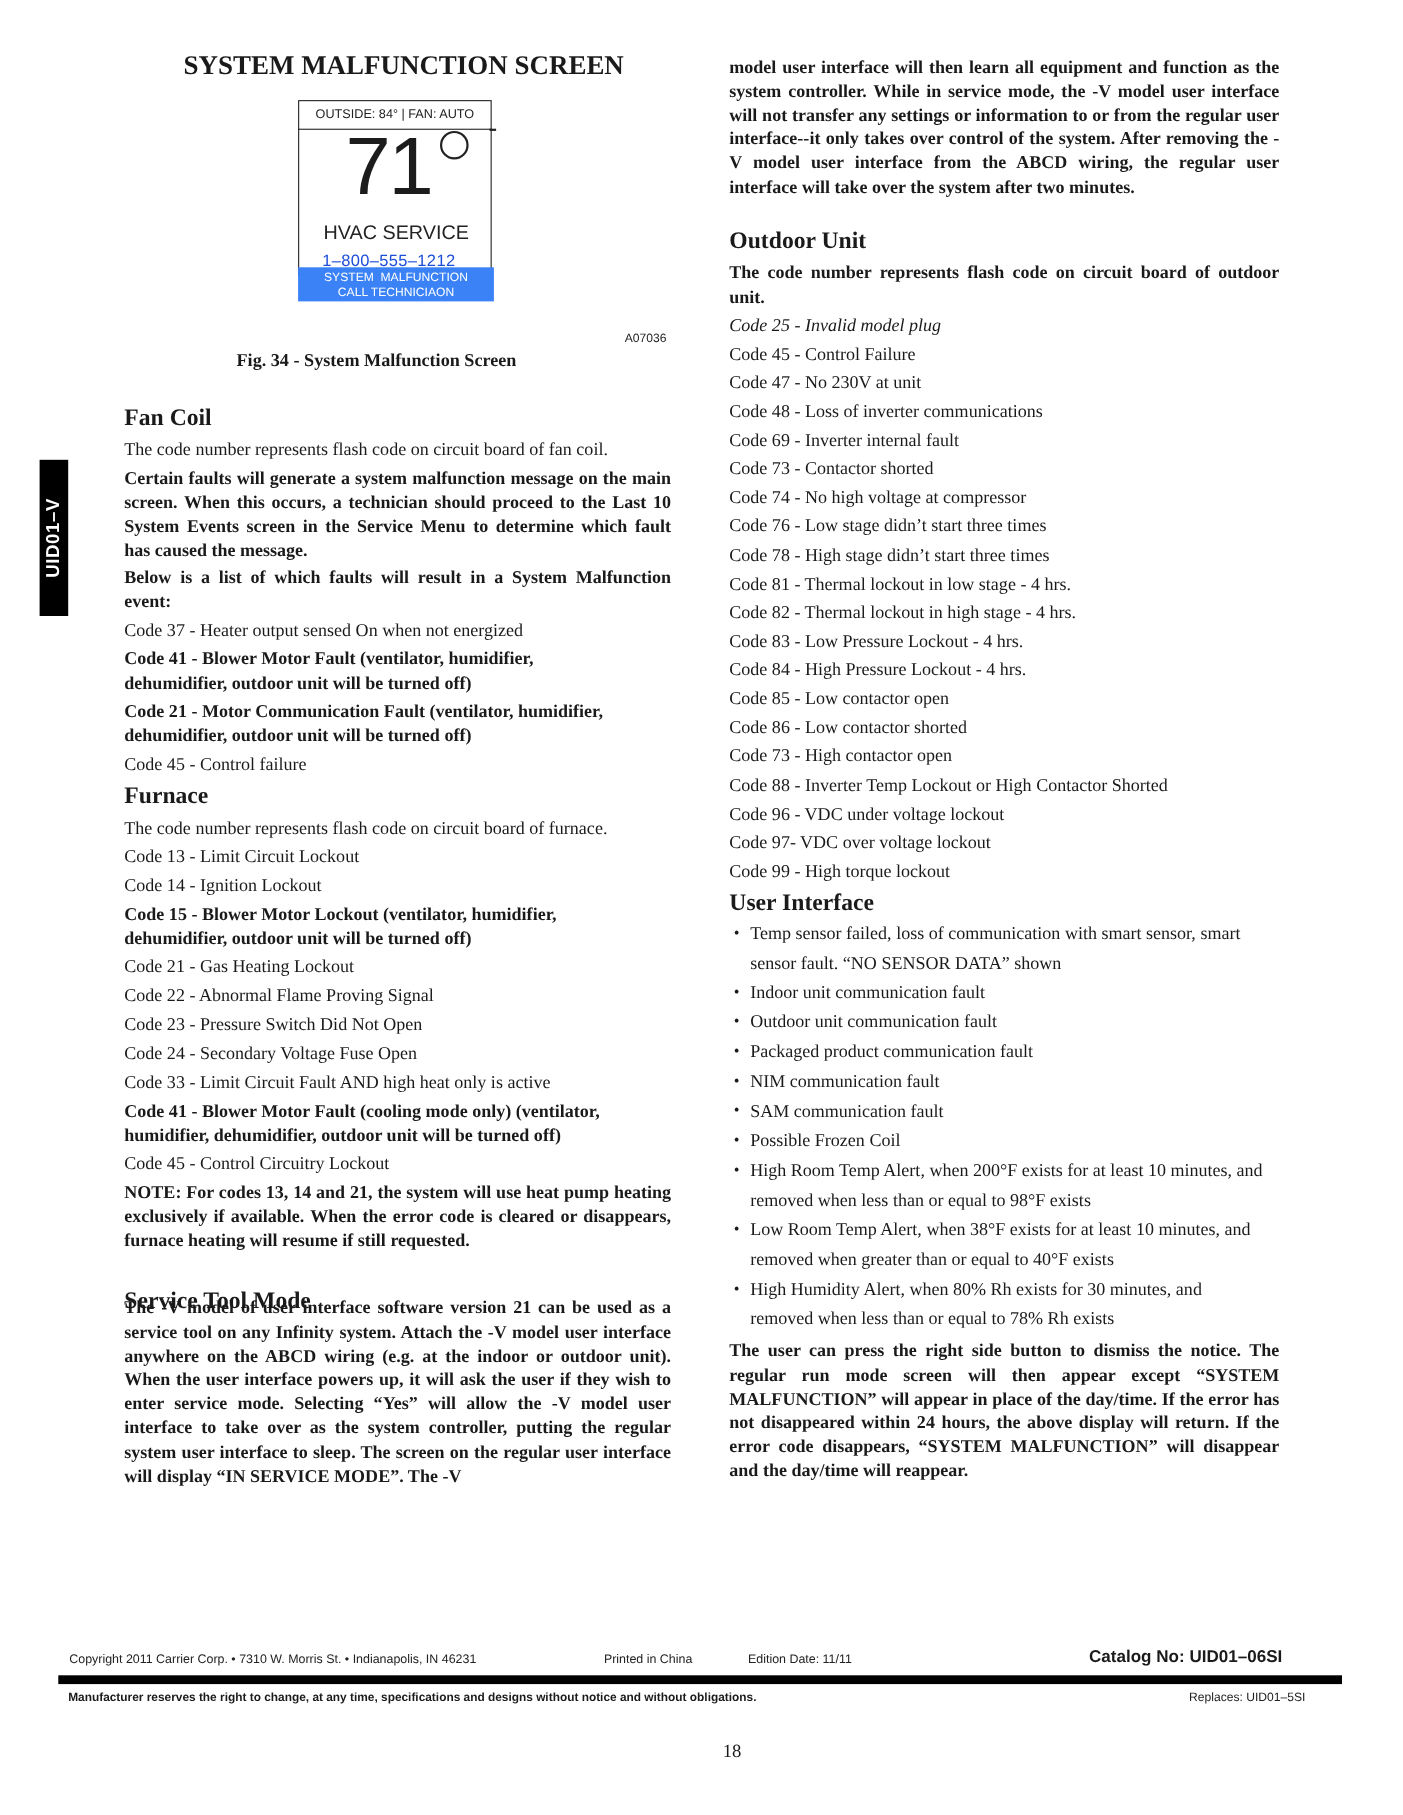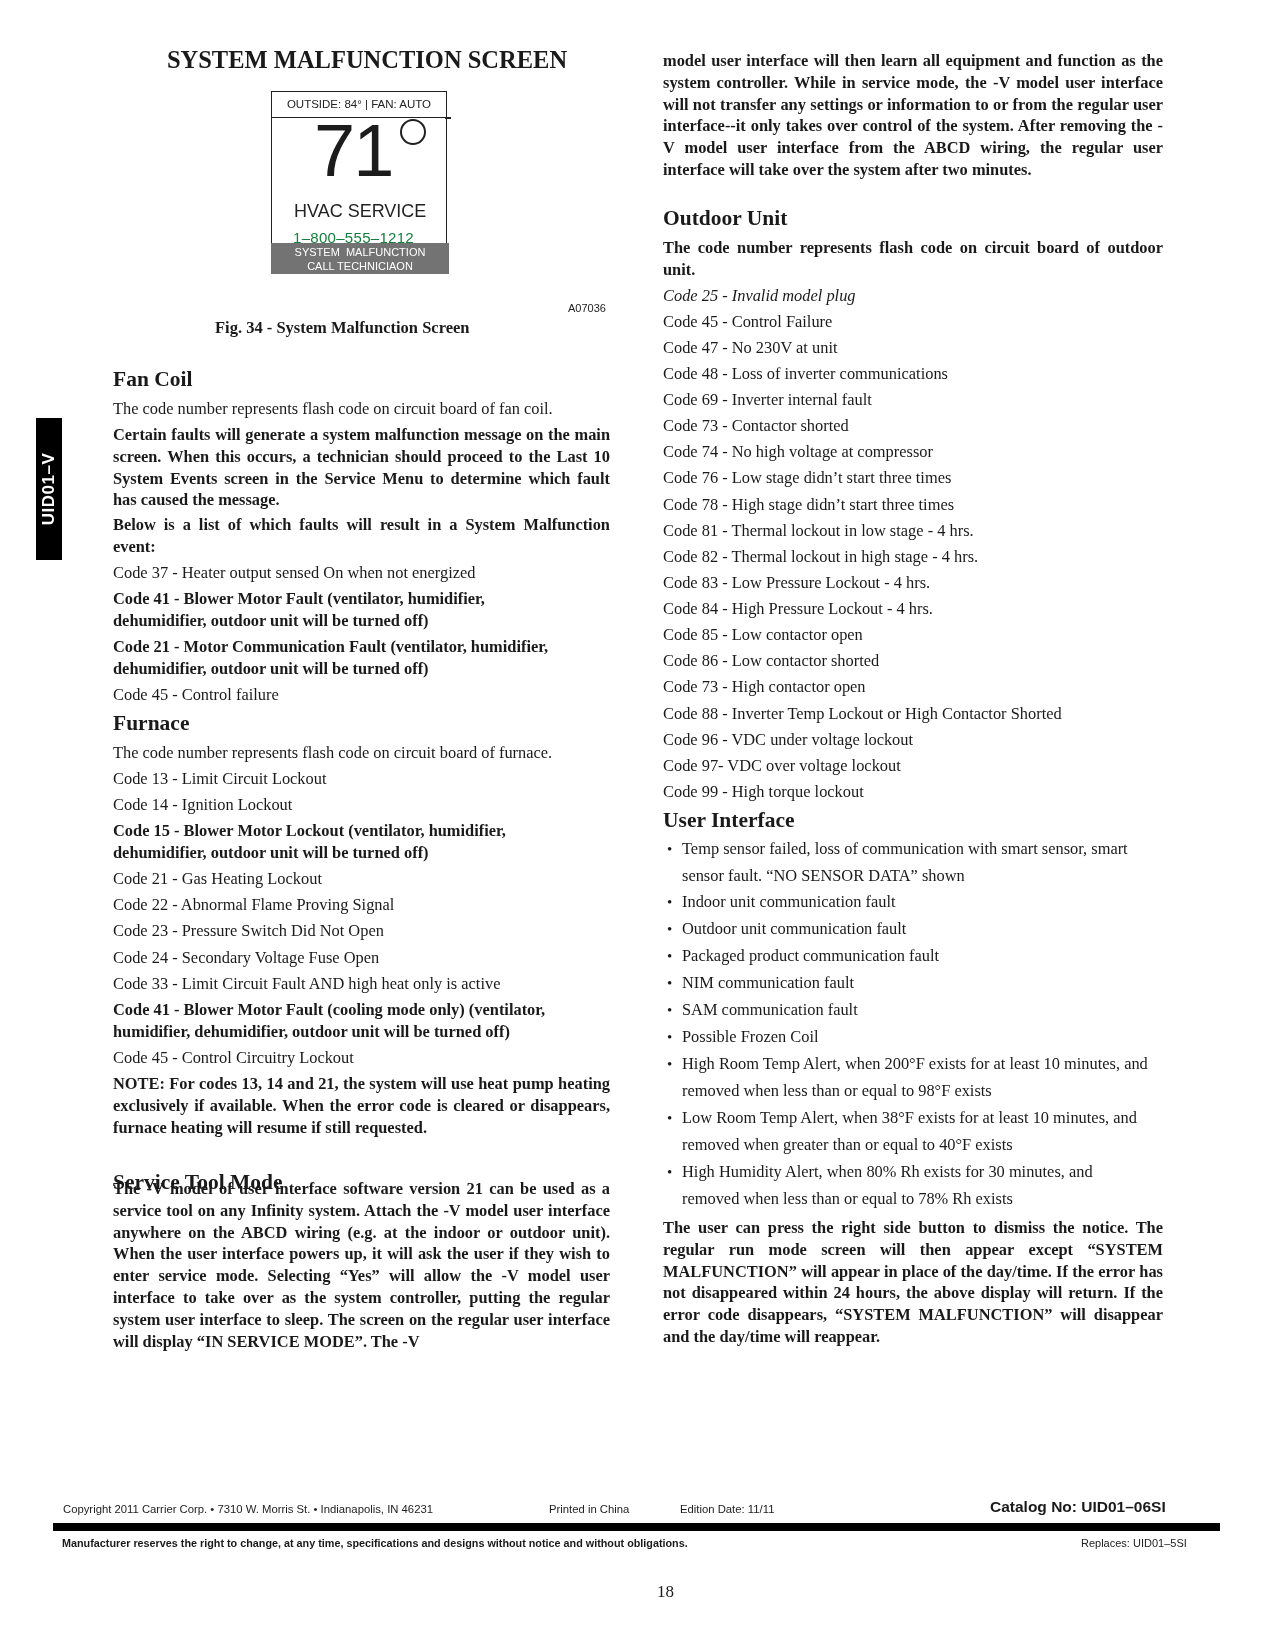--- a/index.html
+++ b/index.html
@@ -13,22 +13,22 @@
   .thermo { position:absolute; left:271px; top:91px; width:176px; height:183px;
     font-family:"Liberation Sans", "DejaVu Sans", sans-serif; }
   .thermo-top { position:absolute; left:0; top:0; width:174px; height:25px;
     border:1.3px solid #222; font-size:11.5px; text-align:center; line-height:25px; color:#222; }
   .thermo-body { position:absolute; left:0; top:26px; width:174px; height:134px;
     border-left:1.3px solid #222; border-right:1.3px solid #222; }
   .thermo-rule { position:absolute; left:174px; top:26px; width:6px; height:1.5px; background:#222; }
   .thermo-temp { position:absolute; left:42px; top:-6px; font-size:74px; line-height:80px; color:#1c1c1c; letter-spacing:-2px; }
   .thermo-deg { position:absolute; left:128px; top:2px; width:22px; height:22px; border:2.5px solid #222; border-radius:50%; }
   .thermo-service { position:absolute; left:22px; top:84px; font-size:18px; color:#222; }
-  .thermo-phone { position:absolute; left:21px; top:112px; font-size:15px; color:#15803d; letter-spacing:0.3px; }
-  .thermo-alert { position:absolute; left:0; top:152px; width:178px; height:31px; background:#737373; color:#fff;
+  .thermo-phone { position:absolute; left:21px; top:112px; font-size:15px; color:#1d4ed8; letter-spacing:0.3px; }
+  .thermo-alert { position:absolute; left:0; top:152px; width:178px; height:31px; background:#3b82f6; color:#fff;
     font-size:11px; text-align:center; line-height:14px; padding-top:2px; box-sizing:border-box; }
   .fig-id { position:absolute; left:568px; top:302px; font-family:"Liberation Sans", sans-serif; font-size:11px; color:#222; }
   .fig-caption { position:absolute; left:215px; top:318px; font-size:16.5px; font-weight:bold; }
 
   
   .side-tab { position:absolute; left:36px; top:418px; width:26px; height:142px; background:#000; }
   .side-tab span { position:absolute; left:50%; top:50%; transform:translate(-50%,-50%) rotate(-90deg);
     color:#fff; font-family:"Liberation Sans", sans-serif; font-weight:bold; font-size:17px; white-space:nowrap; letter-spacing:0.5px; }
 
   h2.sec { font-size:21.5px; font-weight:bold; margin:0; position:absolute; white-space:nowrap; }

